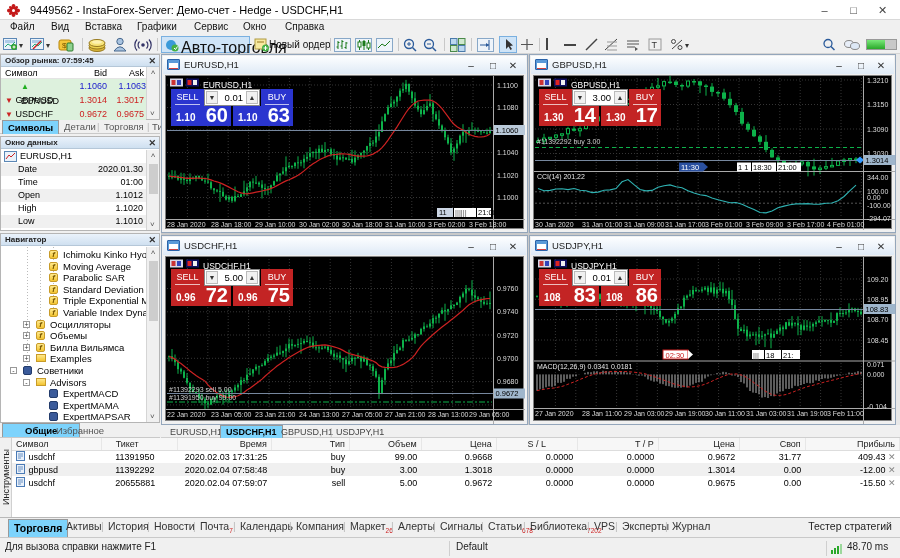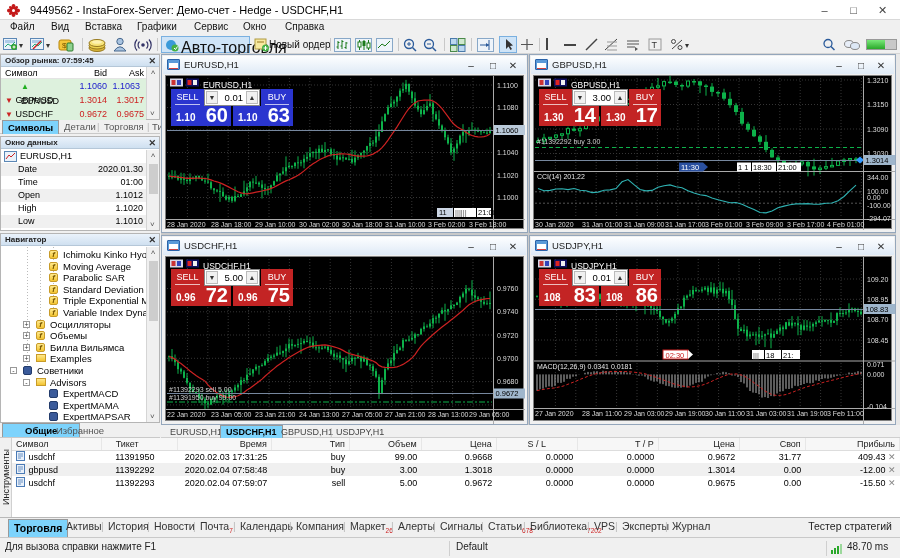--- a/index.html
+++ b/index.html
@@ -244,21 +244,21 @@
     </div>
 <div style="position:absolute;left:0;top:12px;width:145px;font-size:9px">
 <div style="display:flex;height:12px;line-height:12px;border-bottom:1px solid #e4e4e4">
         <span style="width:62px;padding-left:4px">Символ</span>
         <span style="width:44px;text-align:right">Bid</span>
         <span style="flex:1;text-align:right;padding-right:2px">Ask</span>
       </div>
 <div class="grn" style="display:flex;height:14px;line-height:14px">
         <span style="width:62px;padding-left:20px"><span style="color:#1faf1f;font-size:8px">▲</span> EURUSD</span>
         <span class="bval" style="width:44px">1.1060</span>
-        <span class="bval" style="flex:1;padding-right:6px">1.1063</span>
+        <span class="bval" style="flex:1;padding-right:0">1.1063</span>
       </div>
 <div class="grn" style="display:flex;height:14px;line-height:14px">
         <span style="width:62px;padding-left:4px"><span style="color:#cc2222;font-size:8px">▼</span> GBPUSD</span>
         <span class="rval" style="width:44px">1.3014</span>
         <span class="rval" style="flex:1;padding-right:2px">1.3017</span>
       </div>
 <div class="grn" style="display:flex;height:14px;line-height:14px">
         <span style="width:62px;padding-left:4px"><span style="color:#cc2222;font-size:8px">▼</span> USDCHF</span>
         <span class="rval" style="width:44px">0.9672</span>
         <span class="rval" style="flex:1;padding-right:2px">0.9675</span>
@@ -1232,21 +1232,21 @@
           <td class="num">0.0000</td>
           <td class="num">1.3014</td>
           <td class="num">0.00</td>
           <td class="num">-12.00 <span style="color:#888;font-size:9px">✕</span></td>
         </tr>
         <tr class="">
           <td><svg width="10" height="10" style="vertical-align:-1px">
               <rect x="0.5" y="0.5" width="8" height="9" fill="#e8f0fa" stroke="#4a7ab5"></rect>
               <path d="M2 3h5M2 5h5M2 7h3" stroke="#4a7ab5" stroke-width="0.8"></path>
             </svg> usdchf</td>
-          <td style="padding-left:14px">11392293</td>
+          <td style="padding-left:14px">20655881</td>
           <td class="num">2020.02.04 07:59:07</td>
           <td class="num">sell</td>
           <td class="num">5.00</td>
           <td class="num">0.9672</td>
           <td class="num">0.0000</td>
           <td class="num">0.0000</td>
           <td class="num">0.9675</td>
           <td class="num">0.00</td>
           <td class="num">-15.50 <span style="color:#888;font-size:9px">✕</span></td>
         </tr>

